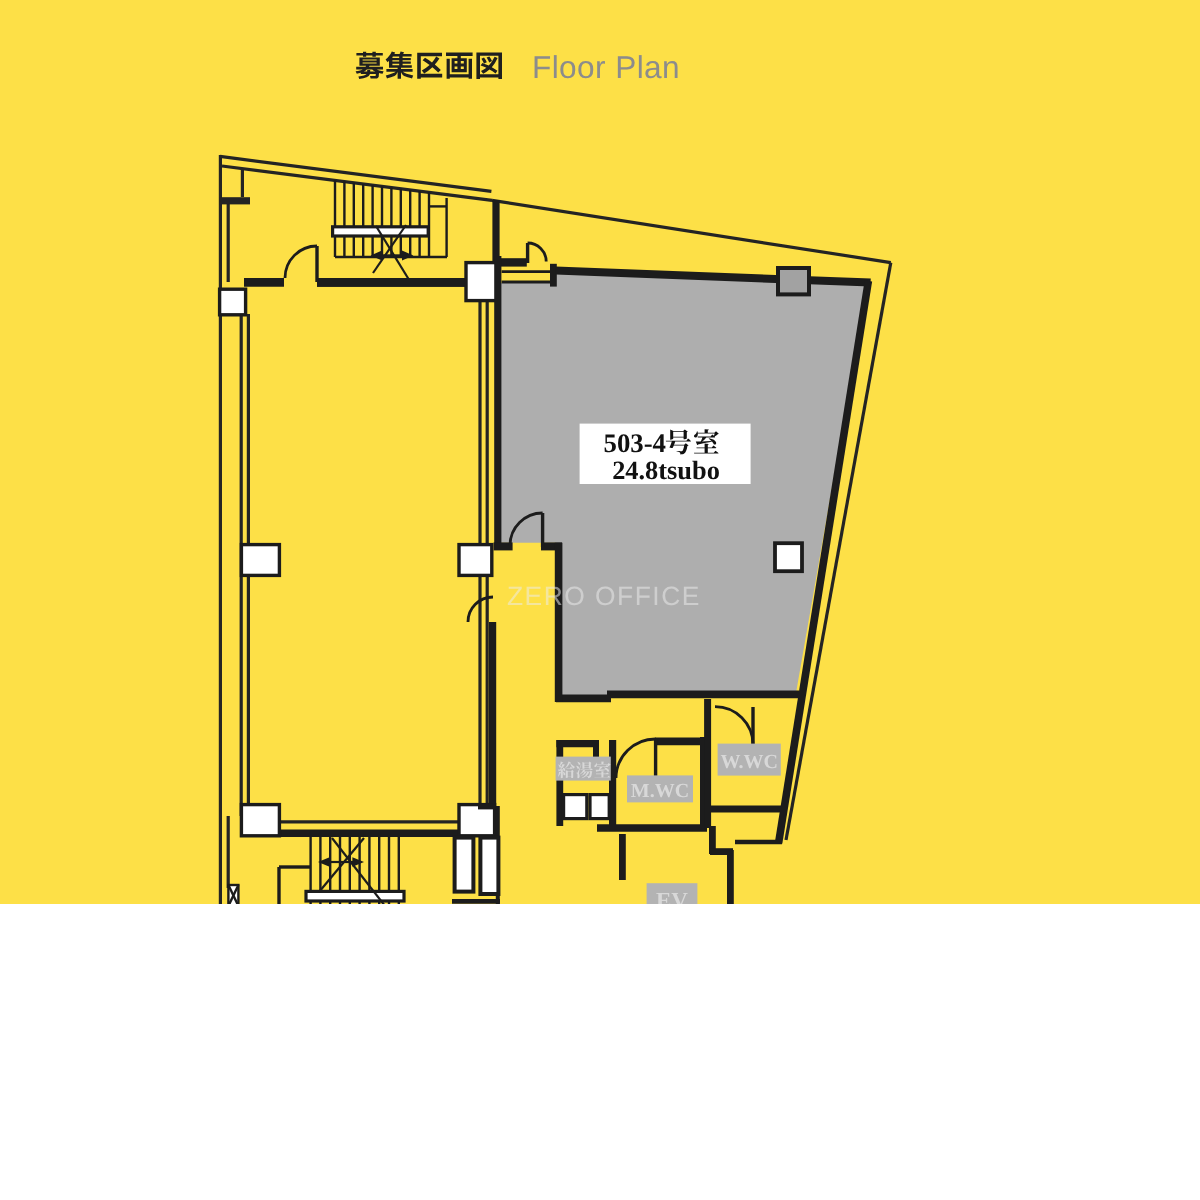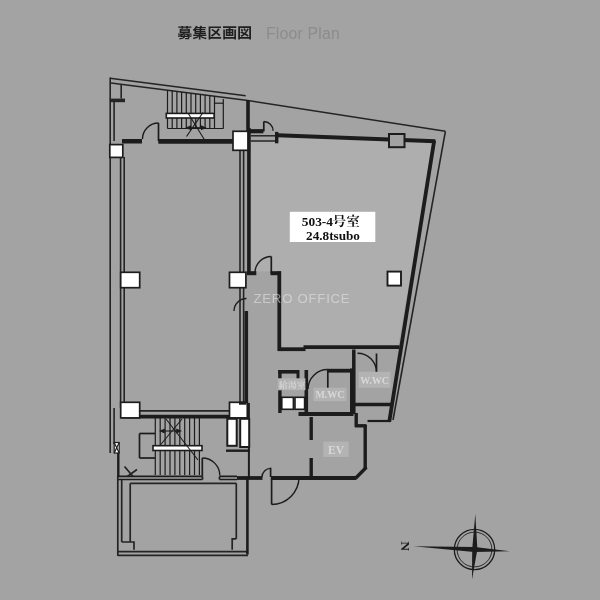--- a/index.html
+++ b/index.html
@@ -1,16 +1,16 @@
 <!DOCTYPE html>
 <html><head>
 <meta charset="utf-8">
 <style>
   html,body{margin:0;padding:0;background:#ffffff;}
-  .page{position:relative;width:600px;height:600px;background:#a3a3a3;font-family:"Liberation Sans",sans-serif;}
+  .page{position:relative;width:600px;height:452px;background:#fde047;font-family:"Liberation Sans",sans-serif;}
   svg{position:absolute;top:0;left:0;}
 </style>
 </head>
 <body>
 <div class="page">
 <svg width="600" height="600" viewBox="0 0 600 600">
 
   <g>
     <path d="M183.1 28.4H181.5V27.8H178.2V26.5H181.5V25.9H183.1V26.5H186.2V25.9H187.9V26.5H191.4V27.8H187.9V28.4H186.2V27.8H183.1ZM191.3 36.9Q190.3 36.7 189.5 36.5Q189.5 37.1 189.4 37.5Q189.4 37.8 189.4 38.1Q189.3 38.6 189.1 38.8Q188.9 39.0 188.5 39.2Q188.1 39.3 187.4 39.3H185.3L185.0 38.0H187.4Q187.6 38.0 187.7 37.9Q187.8 37.8 187.9 37.7Q187.9 37.5 187.9 37.0H185.0Q184.6 38.1 183.3 38.6Q182.0 39.2 179.6 39.5L179.2 38.2Q181.0 37.9 182.0 37.7Q182.9 37.5 183.3 37.0H180.4V36.4Q179.5 36.7 178.4 36.9L177.8 35.6Q179.1 35.4 180.0 35.2Q180.9 34.9 181.4 34.7H178.1V33.4H182.8Q182.9 33.2 183.0 32.9H179.7V28.7H189.9V32.9H184.8Q184.6 33.2 184.5 33.4H191.5V34.7H188.4Q188.9 34.9 189.7 35.2Q190.5 35.4 191.8 35.6ZM188.3 29.8H181.3V30.3H188.3ZM188.3 31.3H181.3V31.8H188.3ZM185.1 35.8H187.7Q186.7 35.3 186.1 34.7H183.4Q182.8 35.3 181.9 35.8H183.6V35.0H185.1Z M201.4 35.9Q202.1 36.4 203.3 36.9Q204.6 37.3 206.6 37.7L206.0 39.2L205.3 39.0Q203.6 38.6 202.8 38.3Q202.0 38.0 201.4 37.5Q200.9 37.0 200.6 36.3H200.5V39.4H198.8V36.3H198.6Q198.4 37.1 197.9 37.5Q197.3 38.0 196.5 38.3Q195.7 38.6 194.1 39.0L193.5 39.2L192.9 37.7Q194.8 37.3 196.0 36.8Q197.2 36.4 197.9 35.9H193.2V34.5H198.8V33.9H194.5V30.5Q194.1 30.8 193.8 31.1L192.8 29.7Q193.9 28.9 194.6 27.9Q195.4 26.9 195.9 25.7L197.6 26.2Q197.4 26.6 197.2 27.0H199.8Q200.1 26.5 200.3 25.8L202.0 26.1Q201.9 26.5 201.6 27.0H205.8V28.3H201.3V29.0H205.4V30.1H201.3V30.8H205.4V31.9H201.3V32.6H205.9V33.9H200.5V34.5H206.3V35.9ZM199.6 28.3H196.4Q196.4 28.4 196.3 28.5Q196.3 28.5 196.2 28.7V29.0H199.6ZM196.2 30.8H199.6V30.1H196.2ZM199.6 31.9H196.2V32.6H199.6Z M210.4 28.1V36.9H221.1V38.7H210.4V39.4H208.6V26.4H221.0V28.1ZM210.9 35.2Q213.0 34.1 214.8 32.5Q212.8 31.0 211.3 30.1L212.5 28.9Q214.1 29.8 216.0 31.2Q217.2 29.9 218.1 28.3L219.7 29.3Q218.7 30.9 217.4 32.3Q219.3 33.9 220.4 35.0L219.1 36.3Q218.0 35.1 216.2 33.6Q214.2 35.5 212.1 36.7Z M223.0 28.0V26.3H236.3V28.0H230.4V29.1H233.4V36.1H225.8V29.1H228.7V28.0ZM224.9 37.1H234.3V29.4H236.0V39.4H234.3V38.7H224.9V39.4H223.3V29.4H224.9ZM228.7 31.8V30.5H227.3V31.8ZM231.9 31.8V30.5H230.4V31.8ZM228.7 33.2H227.3V34.5H228.7ZM230.4 33.2V34.5H231.9V33.2Z M238.2 39.5V26.3H251.0V39.5H249.2V38.7H240.0V39.5ZM240.0 37.1H249.2V27.9H240.0ZM244.6 31.2Q244.4 30.6 244.0 30.0Q243.6 29.3 243.3 28.8L244.7 28.2Q245.5 29.3 246.0 30.5ZM240.5 35.5Q242.0 34.9 243.2 33.9Q241.7 33.2 240.3 32.8L241.2 31.5Q242.6 32.0 244.4 32.8Q246.0 31.1 247.3 28.4L248.8 29.0Q247.7 31.6 245.9 33.6Q247.4 34.4 248.7 35.4L247.8 36.8Q246.3 35.6 244.7 34.8Q243.3 36.1 241.6 36.9ZM242.0 31.8Q241.5 30.6 240.7 29.4L242.0 28.8Q242.8 29.8 243.4 31.1Z" fill="#1f1f1f"></path>
     <text x="266" y="39" font-size="15.8" fill="#8c8c8c" letter-spacing="0.2">Floor Plan</text>

